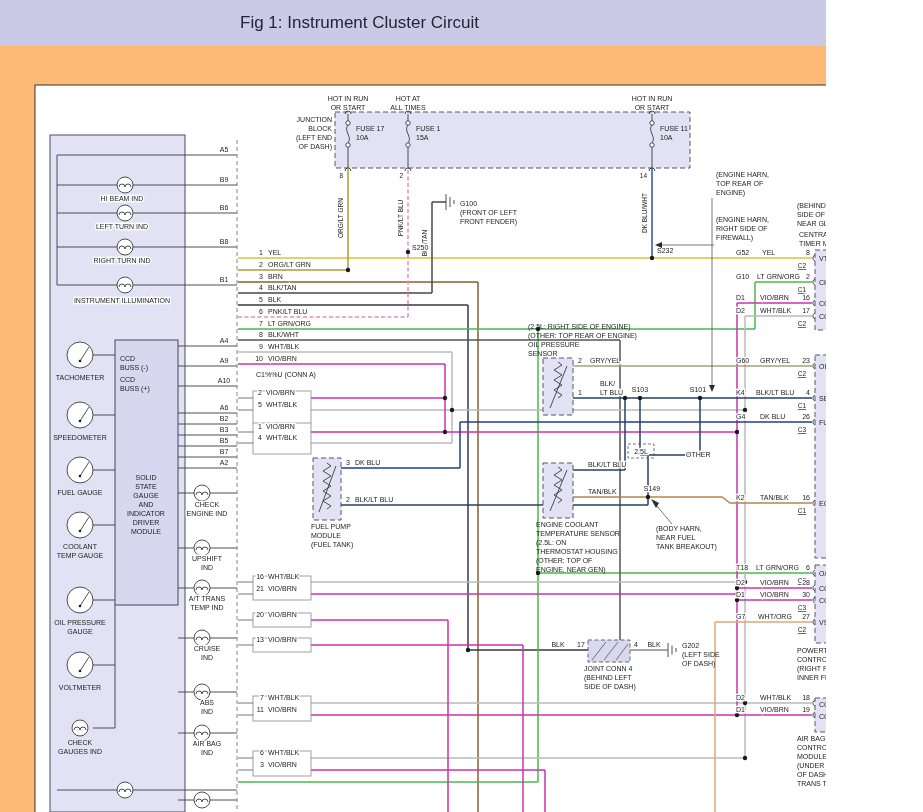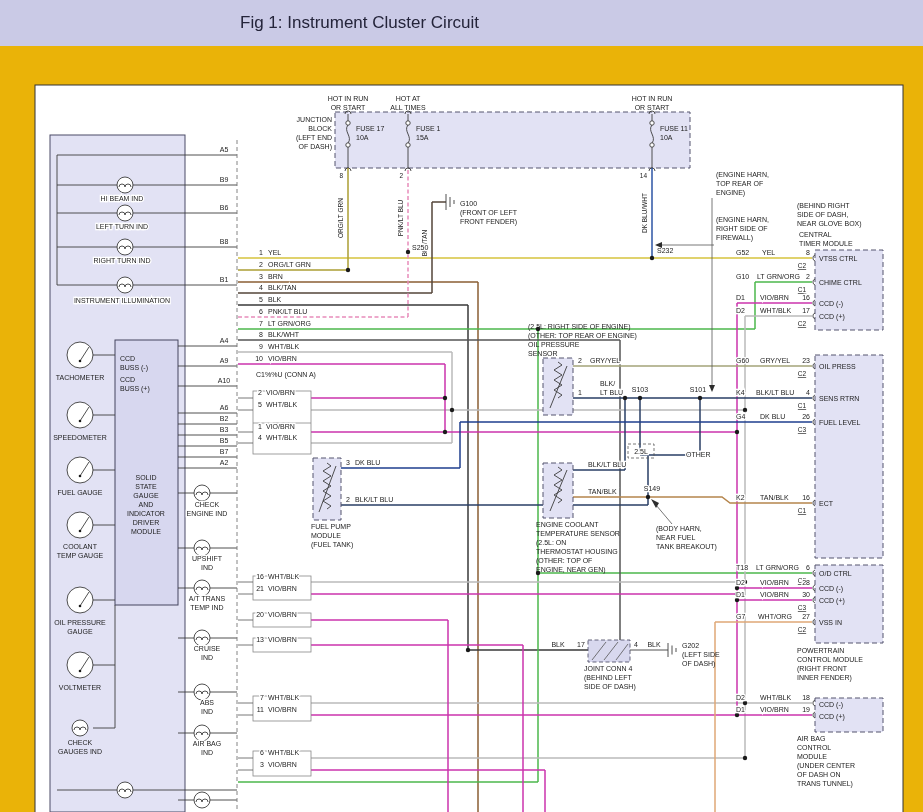--- a/index.html
+++ b/index.html
@@ -1,16 +1,16 @@
 <!DOCTYPE html>
 <html><head>
 <meta charset="utf-8">
 <style>
   html,body{margin:0;padding:0;background:#fff;}
-  #screen{position:relative;width:923px;height:812px;background:#eab308;overflow:hidden;
+  #screen{position:relative;width:826px;height:812px;background:#fdba74;overflow:hidden;
           font-family:"Liberation Sans",sans-serif;}
   #banner{position:absolute;left:0;top:0;width:923px;height:46px;background:#cacae6;}
   #banner .ttl{position:absolute;left:240px;top:0;line-height:46px;font-size:17px;color:#24243a;}
   svg{position:absolute;left:0;top:0;}
   svg text{font-family:"Liberation Sans",sans-serif;fill:#1c1c1c;font-size:7px;}
   .f65{font-size:6.5px}
   .cu{font-size:6.5px;text-decoration:underline;}
   .halo{paint-order:stroke;stroke:#ffffff;stroke-width:2.6px;}
   .k{stroke:#3c3c3c;stroke-width:0.9;fill:none;}
   .kk{stroke:#555;stroke-width:0.8;fill:none;}

